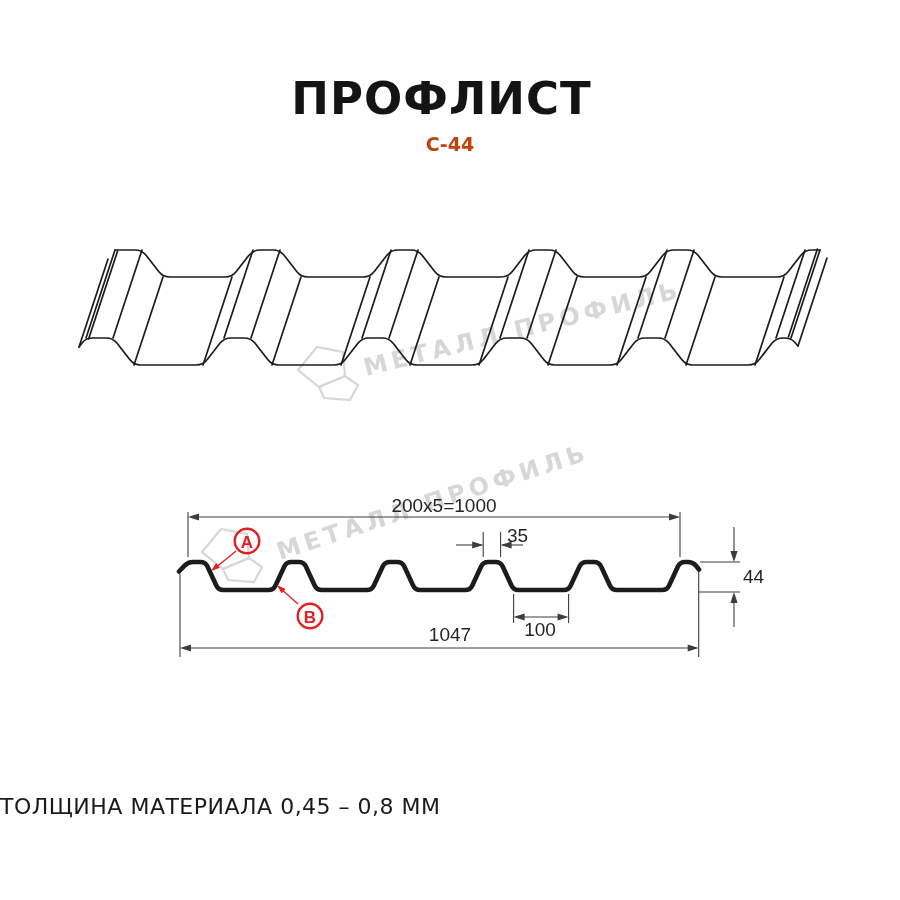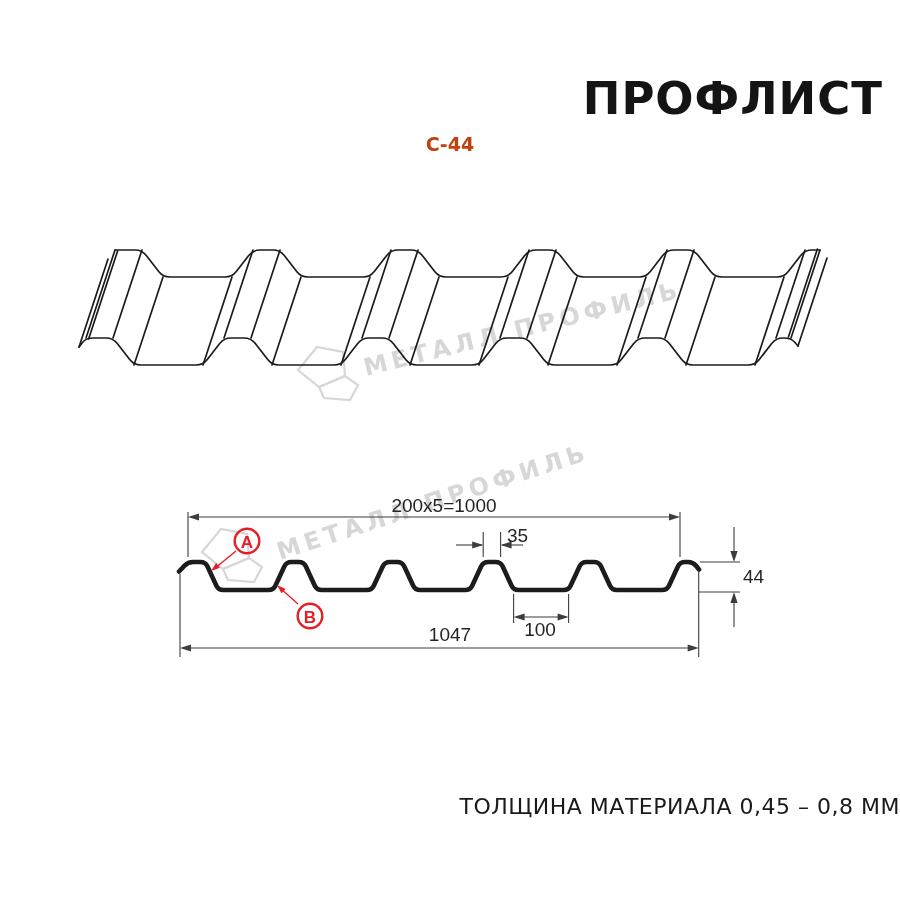--- a/index.html
+++ b/index.html
@@ -1,25 +1,25 @@
 <!DOCTYPE html>
 <html><head>
 <meta charset="utf-8">
 <style>
   html,body{margin:0;padding:0;background:#ffffff;}
   .page{position:relative;width:900px;height:900px;background:#fff;overflow:hidden;
         font-family:"Liberation Sans", sans-serif;}
   .abs{position:absolute;}
-  .title{left:0;top:72px;width:883px;text-align:right;
+  .title{left:0;top:72px;width:883px;text-align:center;
          font-family:"DejaVu Sans", sans-serif;
          font-weight:bold;font-size:45px;letter-spacing:1px;color:#141414;}
   .subtitle{left:0;top:133px;width:900px;text-align:center;
             font-family:"DejaVu Sans", sans-serif;
             font-weight:bold;font-size:19px;color:#c2410c;}
-  .footer{left:0;top:794px;width:900px;text-align:right;
+  .footer{left:0;top:794px;width:900px;text-align:left;
           font-family:"DejaVu Sans", sans-serif;
           font-weight:500;font-size:22px;letter-spacing:0.5px;color:#1a1a1a;}
   svg text.dim{font-family:"Liberation Sans", sans-serif;font-size:19px;fill:#252525;}
   svg text.marker{font-family:"Liberation Sans", sans-serif;font-size:17px;font-weight:bold;}
   svg text.wm{font-family:"DejaVu Sans", sans-serif;font-weight:bold;font-size:24px;
               letter-spacing:4.5px;}
 </style>
 </head>
 <body>
 

